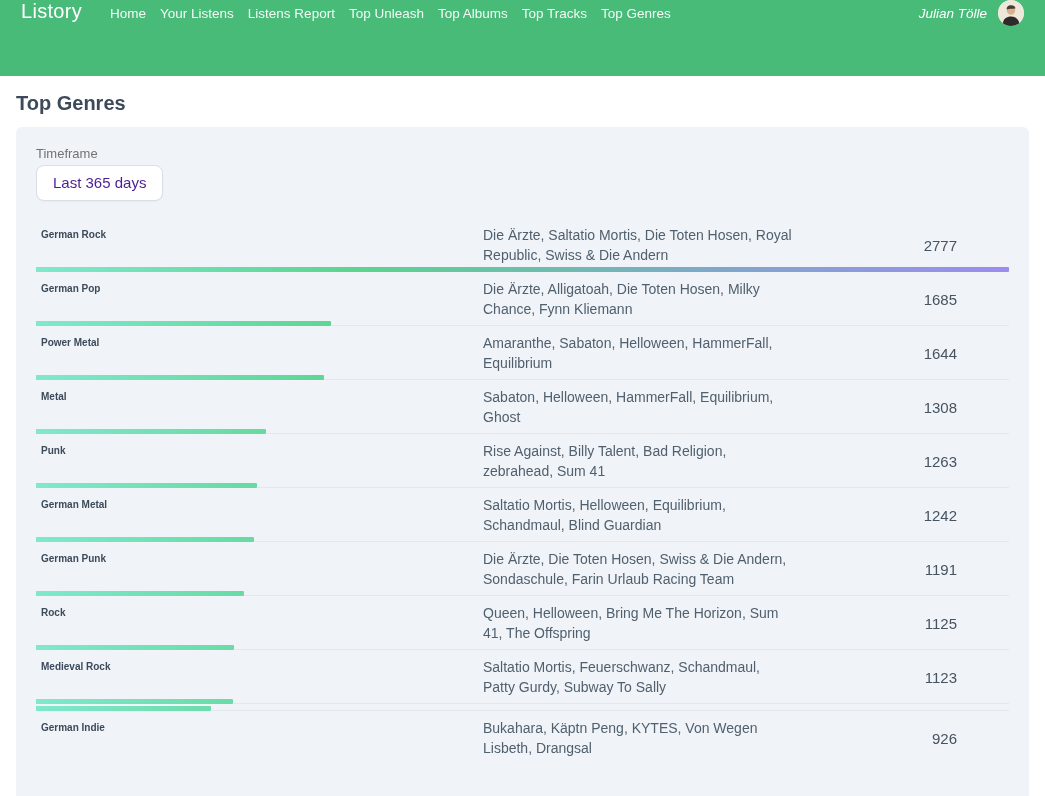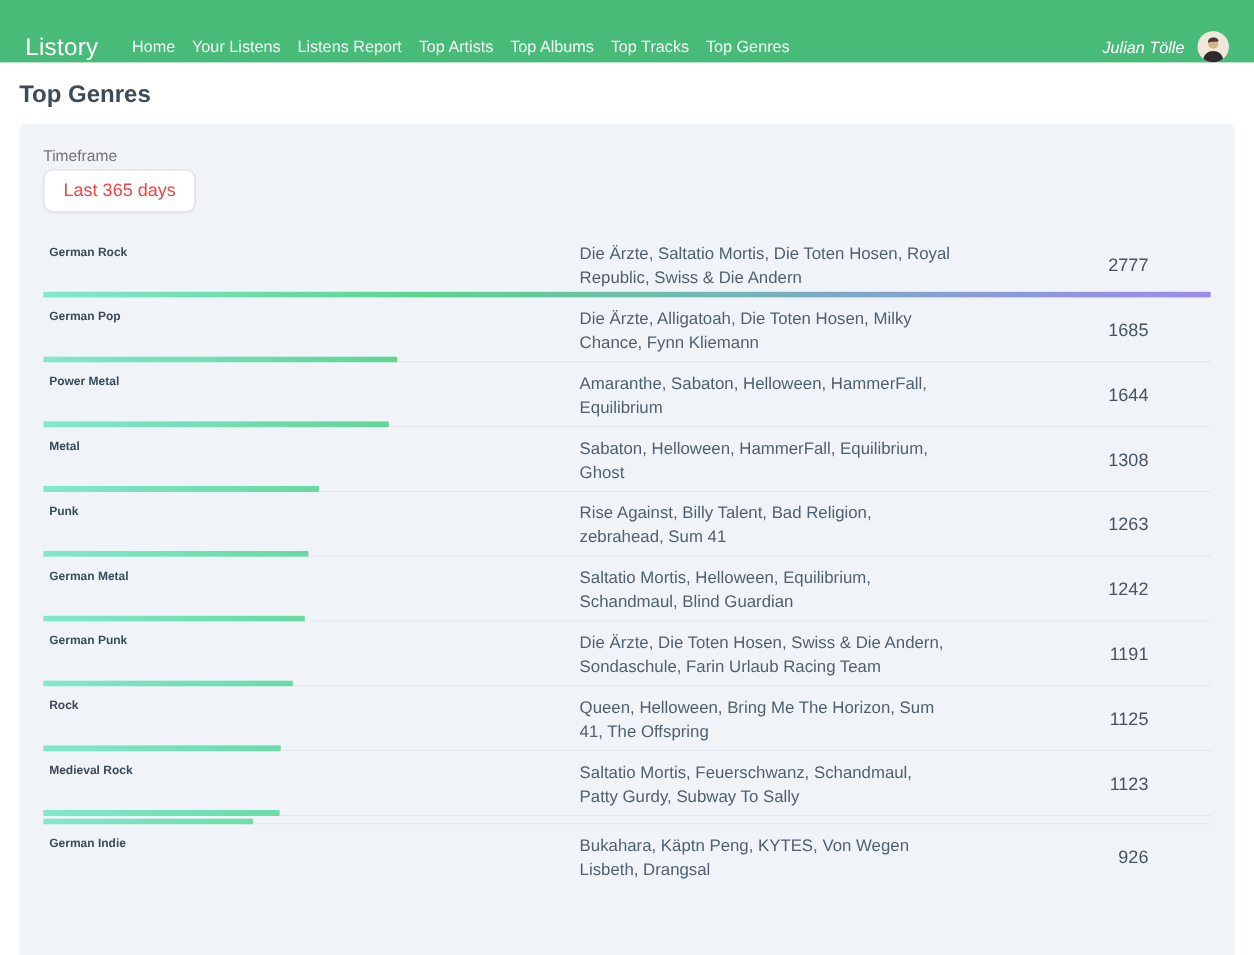--- a/index.html
+++ b/index.html
@@ -11,24 +11,24 @@
   }
   :root {
     --navbar-bg: #48bb78;
     --card-bg: #f0f4f8;
     --heading: #3c4a5a;
     --artists: #51606e;
     --divider: #e3e8ee;
   }
   
   .navbar {
-    height: 52px;
+    height: 76px;
     background: var(--navbar-bg);
     display: flex;
-    align-items: flex-end;
+    align-items: flex-start;
     padding: 0 21px;
   }
   .brand {
     color: #ffffff;
     font-size: 20px;
     font-weight: 500;
     letter-spacing: 0.3px;
     margin-right: 21px;
     cursor: pointer;
   }
@@ -78,21 +78,21 @@
     color: #737373;
     margin-bottom: 4px;
   }
   .tf-select {
     display: inline-block;
     background: #ffffff;
     border: 1px solid #d9dfe6;
     border-radius: 8px;
     padding: 8px 16px 9px 16px;
     font-size: 15px;
-    color: #ef4444;
+    color: #4c1d95;
     box-shadow: 0 1px 2px rgba(0,0,0,0.04);
     cursor: pointer;
   }
   .genre-list { margin-top: 17px; }
   
   .row-grid {
     display: grid;
     grid-template-columns: 447px 312px 1fr;
     padding-top: 7px;
     align-items: start;
@@ -132,21 +132,21 @@
 
 <header class="navbar">
   <div class="brand">Listory</div>
   <nav class="nav-items" id="nav-items">
   <a class="nav-item">Home</a>
 
   <a class="nav-item">Your Listens</a>
 
   <a class="nav-item">Listens Report</a>
 
-  <a class="nav-item">Top Artists</a>
+  <a class="nav-item">Top Unleash</a>
 
   <a class="nav-item">Top Albums</a>
 
   <a class="nav-item">Top Tracks</a>
 
   <a class="nav-item">Top Genres</a>
 </nav>
   <div class="nav-right">
     <span class="user-name">Julian Tölle</span>
     <span class="avatar">

